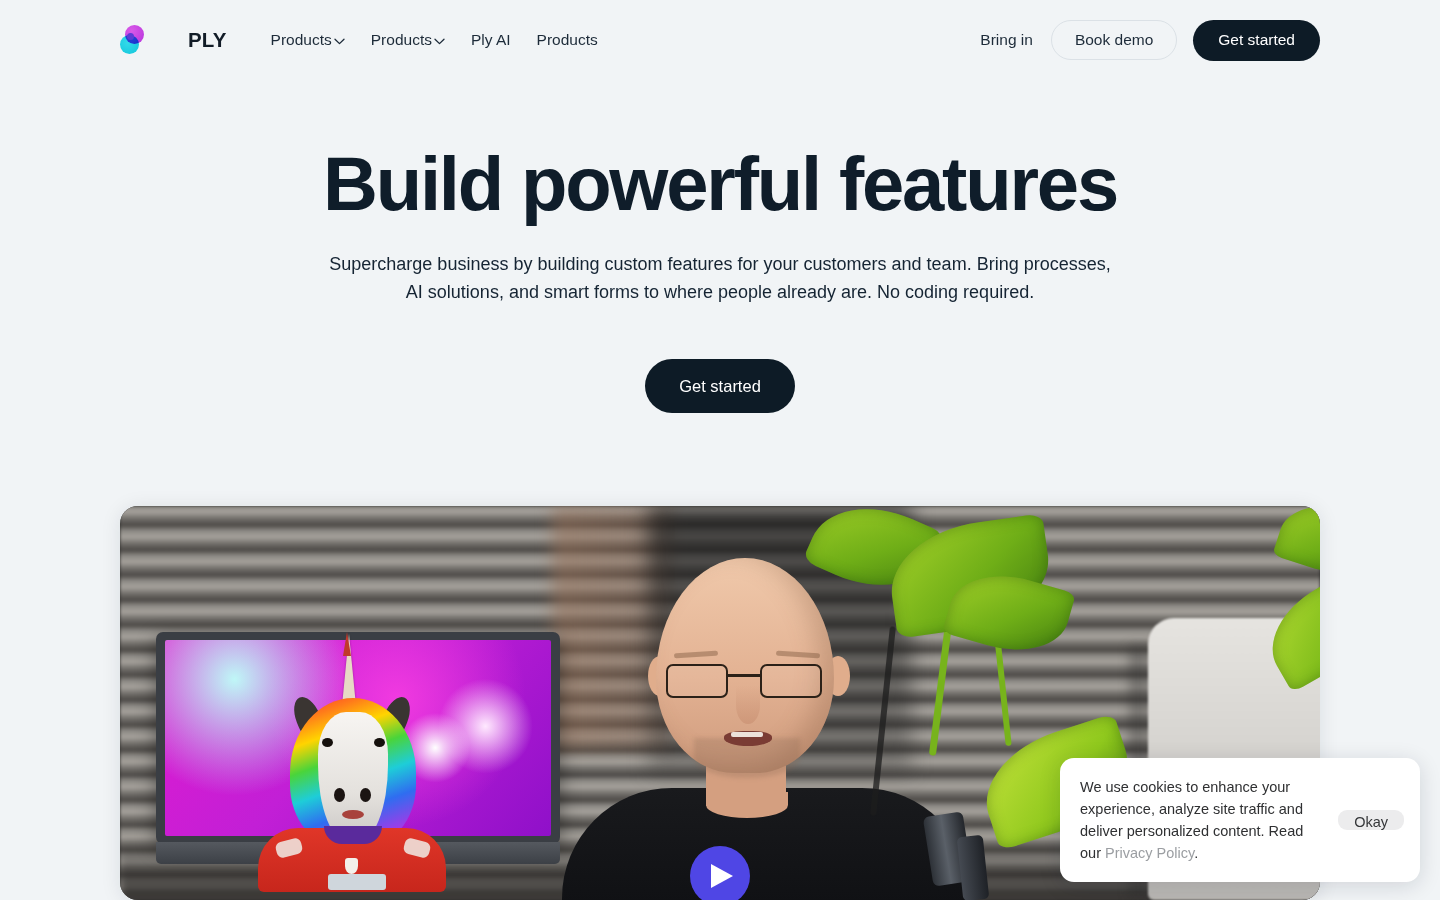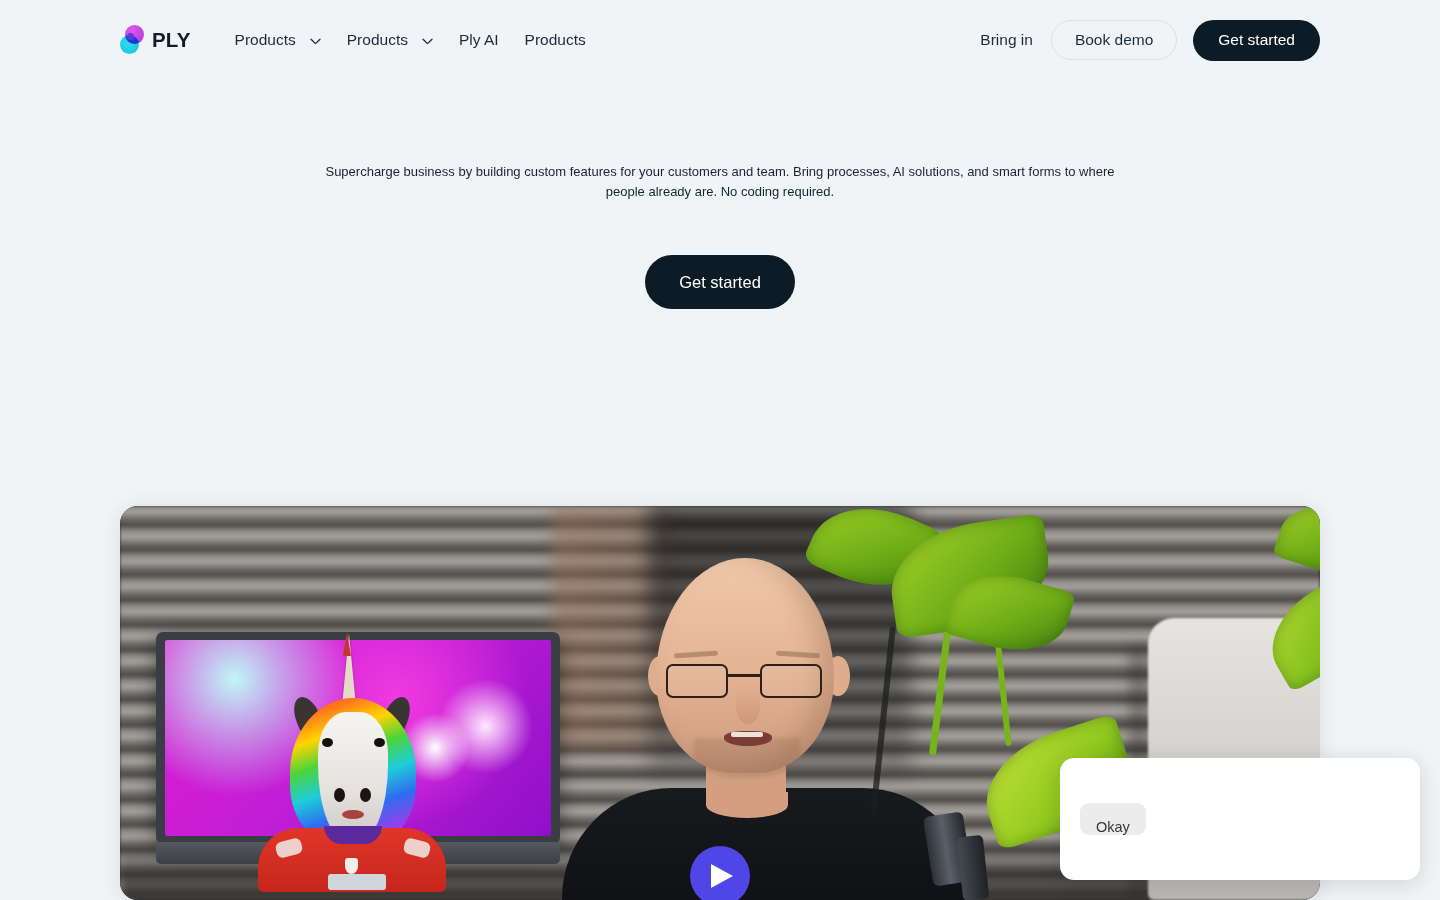--- a/index.html
+++ b/index.html
@@ -71,32 +71,33 @@
     border-radius: 50%;
     background: #5b3bd6;
     z-index: 3;
   }
 
   .brand-name {
     font-size: 20.5px;
     font-weight: 800;
     letter-spacing: 0.2px;
     color: #121c27;
+    margin-left: 36px;
   }
 
   .nav-links {
     display: flex;
     align-items: center;
     gap: 26px;
   }
 
   .nav-link {
     display: inline-flex;
     align-items: center;
-    gap: 14px;
+    gap: 2px;
     font-size: 15.5px;
     color: #1d2b39;
     text-decoration: none;
     cursor: pointer;
     white-space: nowrap;
   }
 
   .chev {
     display: inline-block;
     width: 11px;
@@ -163,22 +164,22 @@
     line-height: 88px;
     font-weight: 800;
     letter-spacing: -2.2px;
     color: #0f1d2a;
     padding: 0 120px;
   }
 
   .hero-sub {
     margin: 22px auto 0;
     max-width: 830px;
-    font-size: 13px;
-    line-height: 20px;
+    font-size: 18px;
+    line-height: 28px;
     color: #152433;
     padding: 0 20px;
   }
 
   .hero-ctas {
     margin-top: 53px;
     display: flex;
     align-items: center;
     justify-content: center;
     gap: 16px;
@@ -677,21 +678,21 @@
     color: #2f3032;
   }
   .cookie-link {
     color: #9b9ea2;
     text-decoration: none;
     cursor: pointer;
   }
   .cookie-ok {
     flex: 0 0 auto;
     height: 20px;
-    padding: 16px 16px;
+    padding: 4px 16px;
     border: none;
     border-radius: 9px;
     background: #ececed;
     color: #343638;
     font-size: 14.5px;
     cursor: pointer;
     font-family: inherit;
   }
 </style>
 </head>
@@ -736,20 +737,21 @@
     </nav>
 
     <div class="nav-right">
       <a class="signin" href="#">Bring in</a>
       <button class="btn btn-outline">Book demo</button>
       <button class="btn btn-dark">Get started</button>
     </div>
   </header>
 
   <section class="hero">
+    <h1 class="hero-title">Build powerful features</h1>
     <p class="hero-sub">Supercharge business by building custom features for your customers and team. Bring processes, AI solutions, and smart forms to where people already are. No coding required.</p>
 
     <div class="hero-ctas">
       <button class="btn btn-hero-dark">Get started</button>
     </div>
   </section>
 
   <div class="video-wrap">
     <div class="video-scene">
 
@@ -834,16 +836,19 @@
     <button class="play-btn" aria-label="Play video" title="Play video">
       <span>
         <svg width="22" height="24" viewBox="0 0 22 24" fill="#ffffff">
           <path d="M0 0 L22 12 L0 24 Z"></path>
         </svg>
       </span>
     </button>
   </div>
 
   <div class="cookie">
+    <div class="cookie-text">
+      <span>We use cookies to enhance your experience, analyze site traffic and deliver personalized content. Read our </span><a class="cookie-link" href="#">Privacy Policy</a><span>.</span>
+    </div>
     <button class="cookie-ok">Okay</button>
   </div>
 
 </div>
 
 </body></html>

